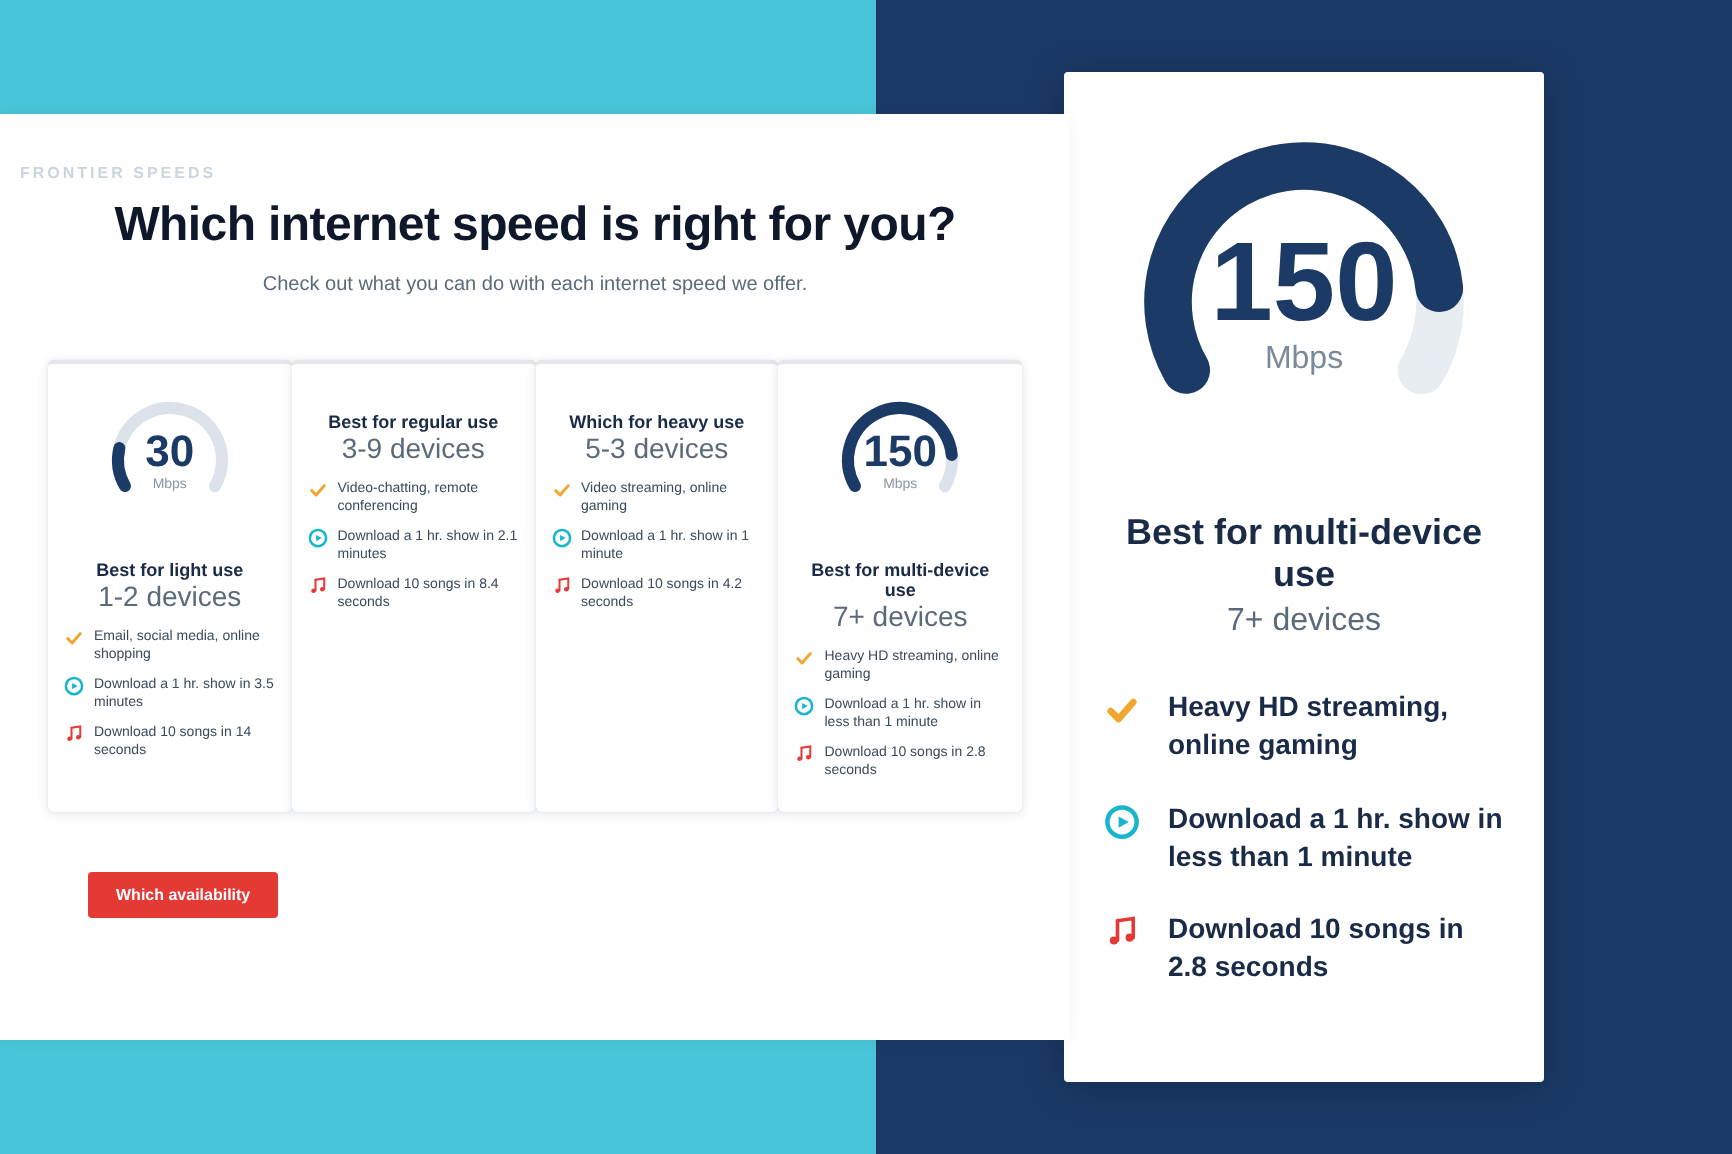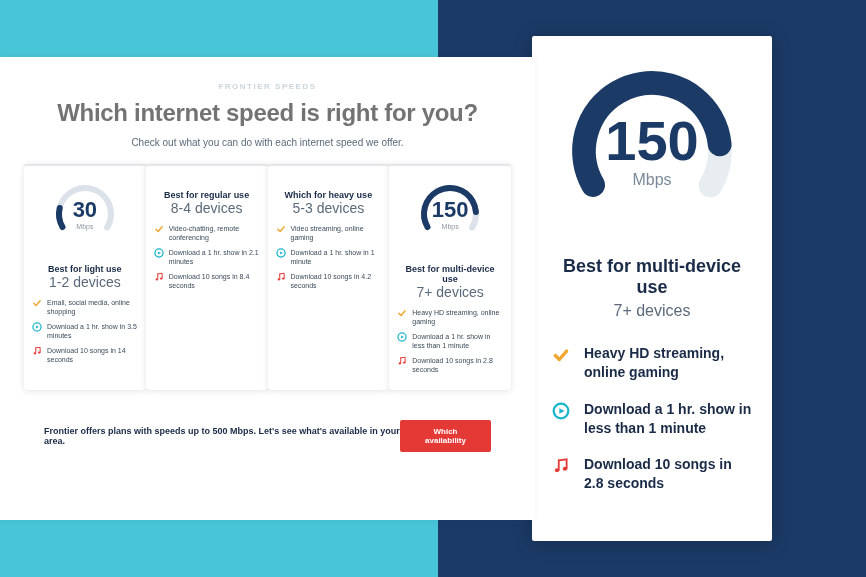--- a/index.html
+++ b/index.html
@@ -1,22 +1,22 @@
 <!DOCTYPE html>
 <html><head>
 <meta charset="utf-8">
 <style>
 *{margin:0;padding:0;box-sizing:border-box;font-family:Arial,Helvetica,sans-serif}
 body{width:866px;height:577px;display:flex;background:#48c5d8}
 .left-panel{width:438px;height:577px;background:#48c5d8;padding:0;position:relative}
 .left-inner{background:#fff;position:absolute;top:57px;left:0;width:535px;height:463px;box-shadow:0 0 8px rgba(0,0,0,.05)}
 .left-content{padding:25px 10px 10px 10px}
-.eyebrow{text-align:center;color:#cbd5dc;font-size:8px;letter-spacing:1.5px;font-weight:600;margin-bottom:8px}
-.title{text-align:center;color:#737373;font-size:24px;font-weight:700;margin-bottom:10px;letter-spacing:-0.3px}
-.subtitle{text-align:center;color:#5a6a7a;font-size:10px;margin-bottom:16px}
+.eyebrow{color:#cbd5dc;font-size:8px;letter-spacing:1.5px;font-weight:600;margin-bottom:8px}
+.title{text-align:center;color:#0f172a;font-size:24px;font-weight:700;margin-bottom:10px;letter-spacing:-0.3px}
+.subtitle{text-align:center;color:#5a6a7a;font-size:10px;margin-bottom:32px}
 .cards{display:flex;padding:0 14px;margin-bottom:30px}
 .card{flex:1;background:#fff;border-radius:3px;box-shadow:0 1px 6px rgba(20,40,70,.12),0 0 1px rgba(20,40,70,.08);padding:12px 8px 10px;display:flex;flex-direction:column;position:relative;border-top:2px solid rgba(30,50,80,.12)}
 .gauge{width:64px;height:64px;margin:4px auto 6px;position:relative}
 .gauge svg{width:100%;height:100%;transform:rotate(-210deg)}
 .gauge-track{fill:none;stroke:#dbe2ea;stroke-width:6;stroke-linecap:round}
 .gauge-fill{fill:none;stroke:#1b3a66;stroke-width:6;stroke-linecap:round}
 .gauge-label{position:absolute;inset:0;display:flex;flex-direction:column;align-items:center;justify-content:center}
 .gauge-num{font-size:22px;font-weight:800;color:#1b3a66;line-height:1}
 .gauge-unit{font-size:7px;color:#8a96a3;margin-top:2px}
 .plan-title{font-size:9px;font-weight:700;color:#1a2b47;text-align:center;margin-top:12px}
@@ -90,21 +90,21 @@
                   <path d="M6 3 L6 11.8" fill="none" stroke="#e53935" stroke-width="1.6" stroke-linecap="round"></path>
                   <circle cx="4.4" cy="11.8" r="1.8" fill="#e53935"></circle>
                   <circle cx="11.4" cy="10.5" r="1.8" fill="#e53935"></circle>
                 </svg>
                 <span>Download 10 songs in 14 seconds</span>
               </li>
             </ul>
           </div>
           <div class="card">
             <div class="plan-title">Best for regular use</div>
-            <div class="plan-sub">8-4 devices</div>
+            <div class="plan-sub">3-9 devices</div>
             <ul class="features">
               <li>
                 <svg class="ic check-y" viewBox="0 0 16 16">
                   <path d="M3 8.5 L6.5 12 L13 4.5"></path>
                 </svg>
                 <span>Video-chatting, remote conferencing</span>
               </li>
               <li>
                 <svg class="ic play-c" viewBox="0 0 16 16">
                   <circle cx="8" cy="8" r="6.5" fill="none" stroke="#19b5cc" stroke-width="2"></circle>
@@ -181,21 +181,20 @@
                   <path d="M6 3 L6 11.8" fill="none" stroke="#e53935" stroke-width="1.6" stroke-linecap="round"></path>
                   <circle cx="4.4" cy="11.8" r="1.8" fill="#e53935"></circle>
                   <circle cx="11.4" cy="10.5" r="1.8" fill="#e53935"></circle>
                 </svg>
                 <span>Download 10 songs in 2.8 seconds</span>
               </li>
             </ul>
           </div>
         </div>
       <div class="footer-row">
-        <div class="footer-text">Frontier offers plans with speeds up to 500 Mbps. Let's see what's available in your area.</div>
         <button class="cta">Which availability</button>
       </div>
     </div>
   </div>
 </div>
 
 <div class="right-panel">
   <div class="big-card">
     <div class="big-gauge">
       <svg viewBox="0 0 100 100">

